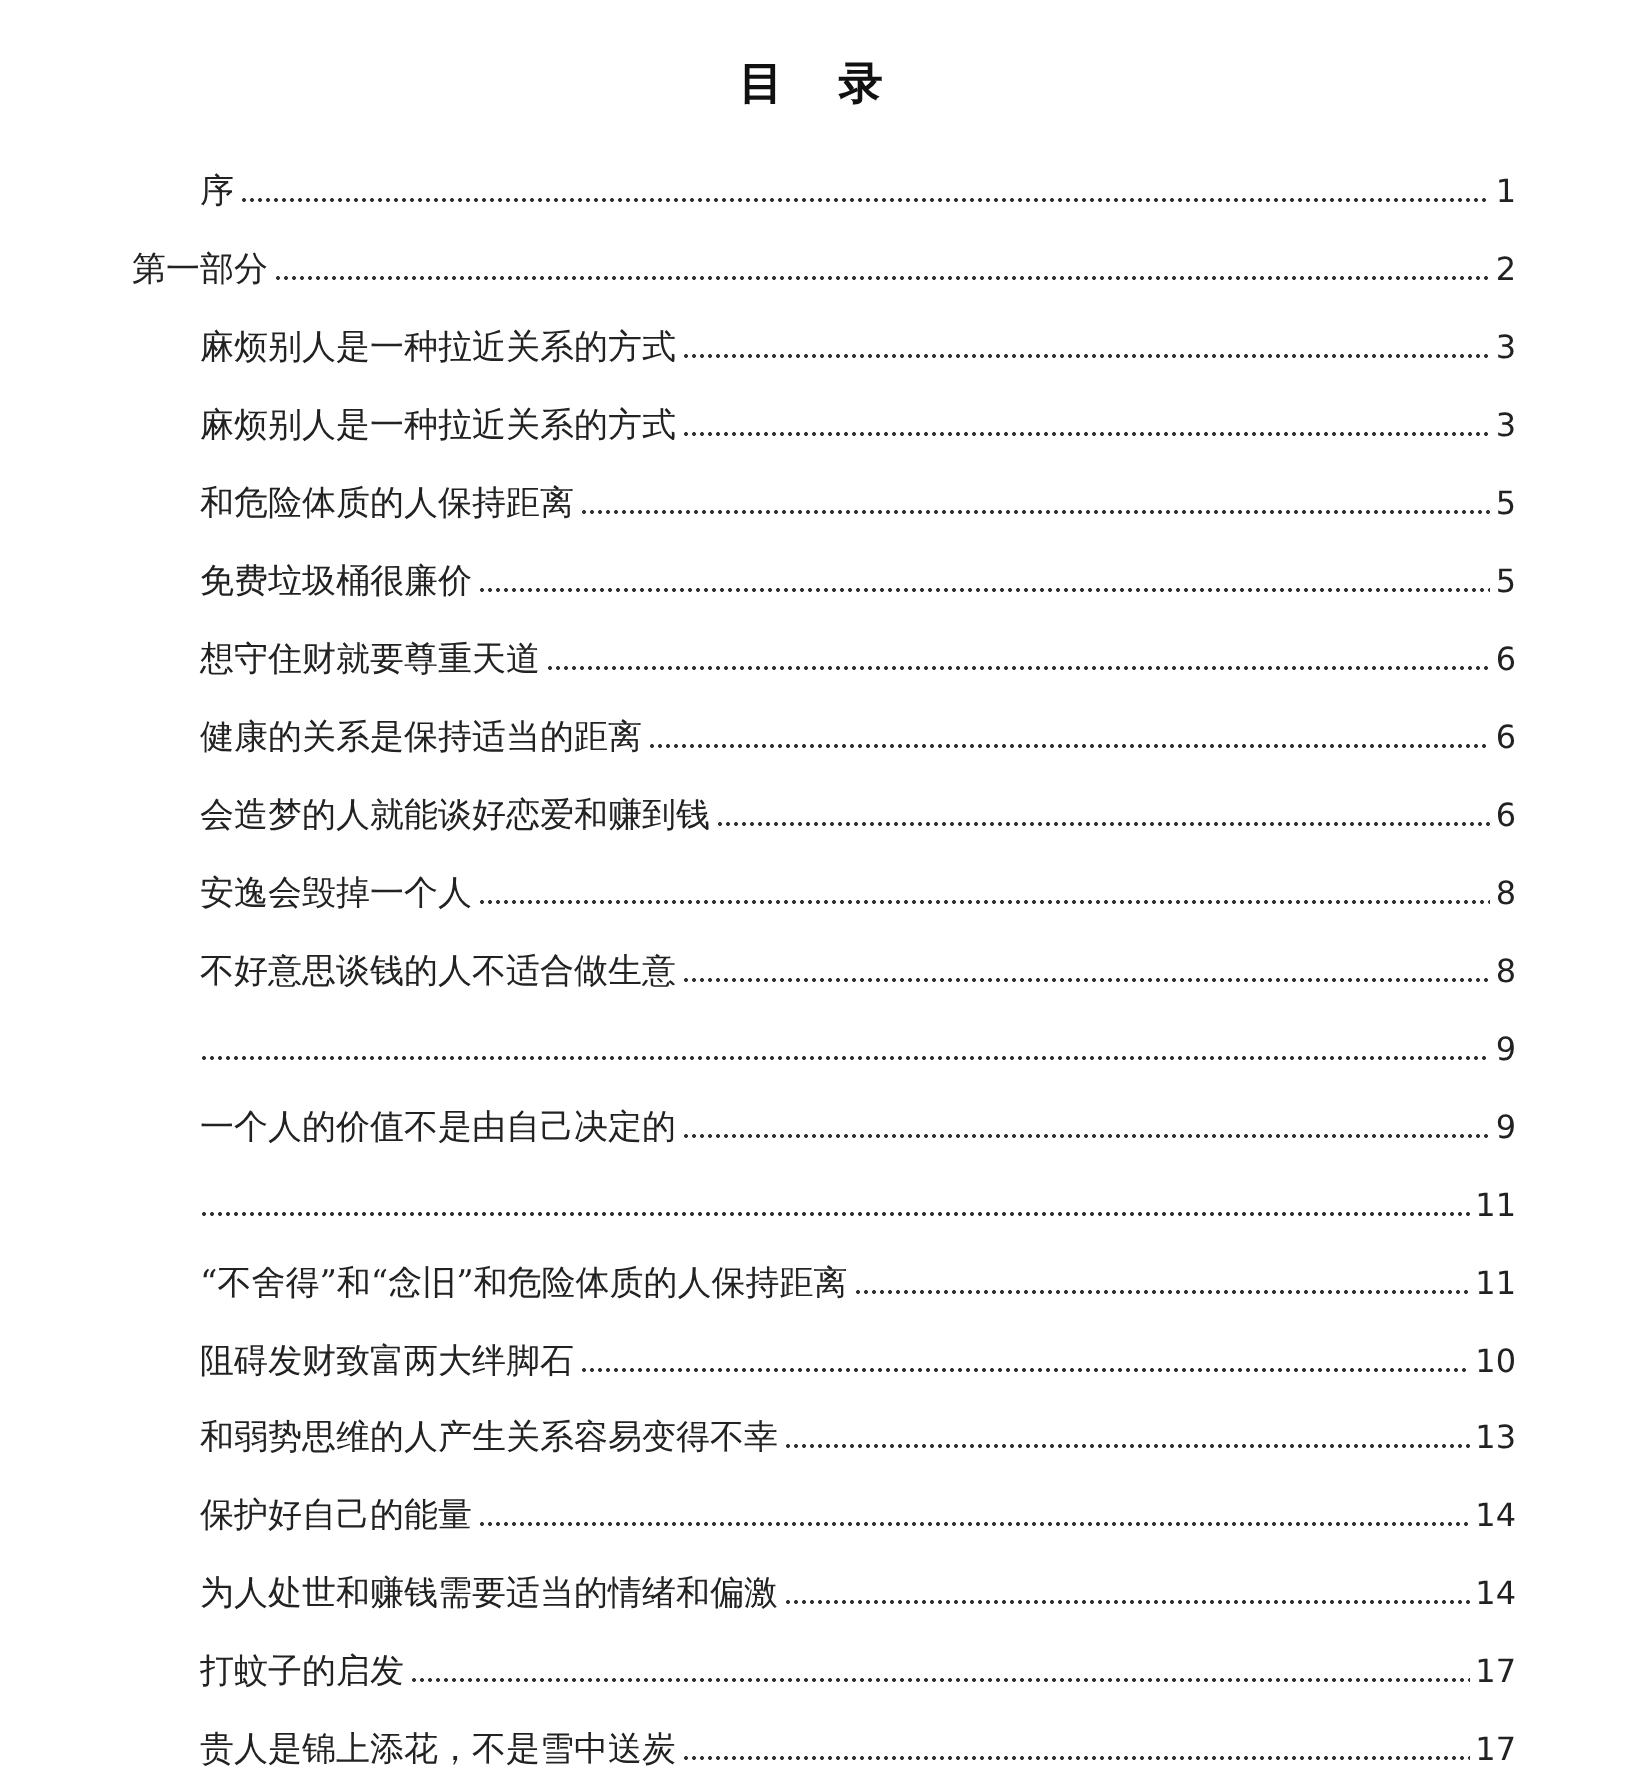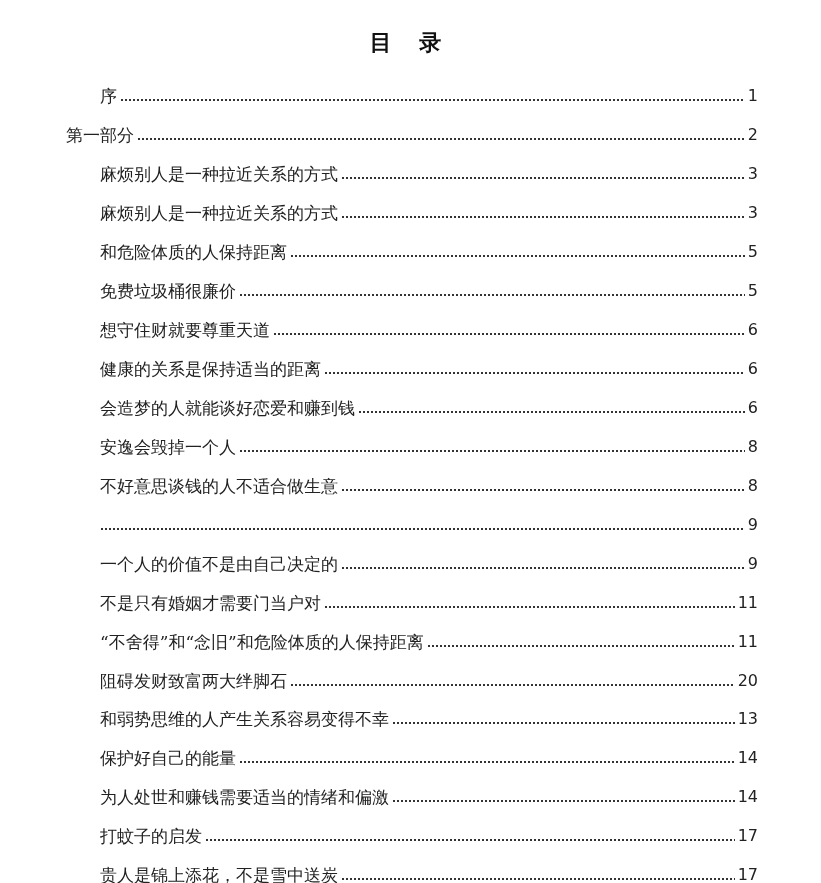--- a/index.html
+++ b/index.html
@@ -166,37 +166,36 @@
     </div>
   <div class="row lvl1">
       <div class="inner">
     <span class="label">一个人的价值不是由自己决定的</span>
     <span class="leader"></span>
     <span class="page">9</span>
   </div>
     </div>
   <div class="row lvl1">
       <div class="inner">
-    <span class="label">不是只有婚姻才需要门当户对</span>
     <span class="leader"></span>
     <span class="page">11</span>
   </div>
     </div>
   <div class="row lvl1">
       <div class="inner">
     <span class="label">“不舍得”和“念旧”和危险体质的人保持距离</span>
     <span class="leader"></span>
     <span class="page">11</span>
   </div>
     </div>
   <div class="row lvl1">
       <div class="inner">
     <span class="label">阻碍发财致富两大绊脚石</span>
     <span class="leader"></span>
-    <span class="page">20</span>
+    <span class="page">10</span>
   </div>
     </div>
   <div class="row lvl1">
       <div class="inner">
     <span class="label">和弱势思维的人产生关系容易变得不幸</span>
     <span class="leader"></span>
     <span class="page">13</span>
   </div>
     </div>
   <div class="row lvl1">

